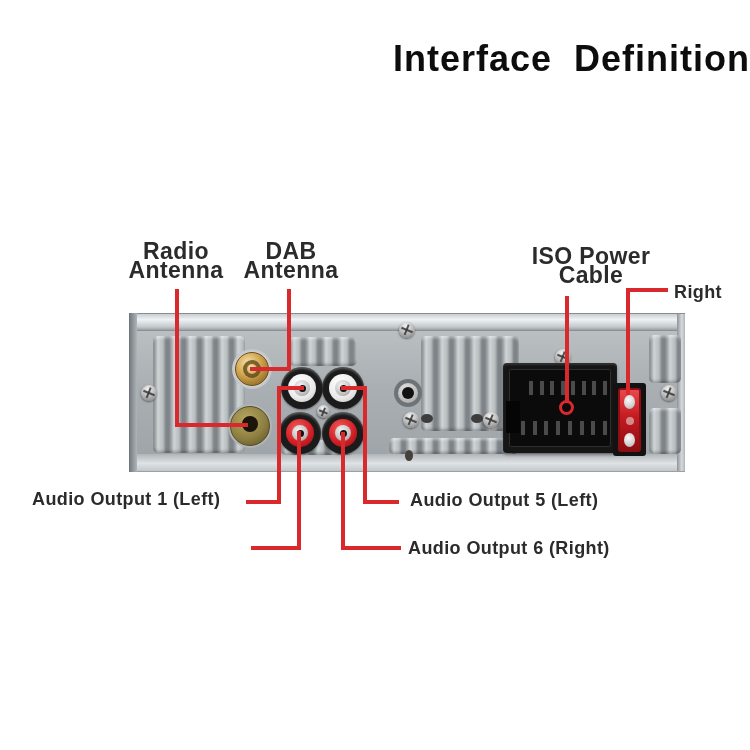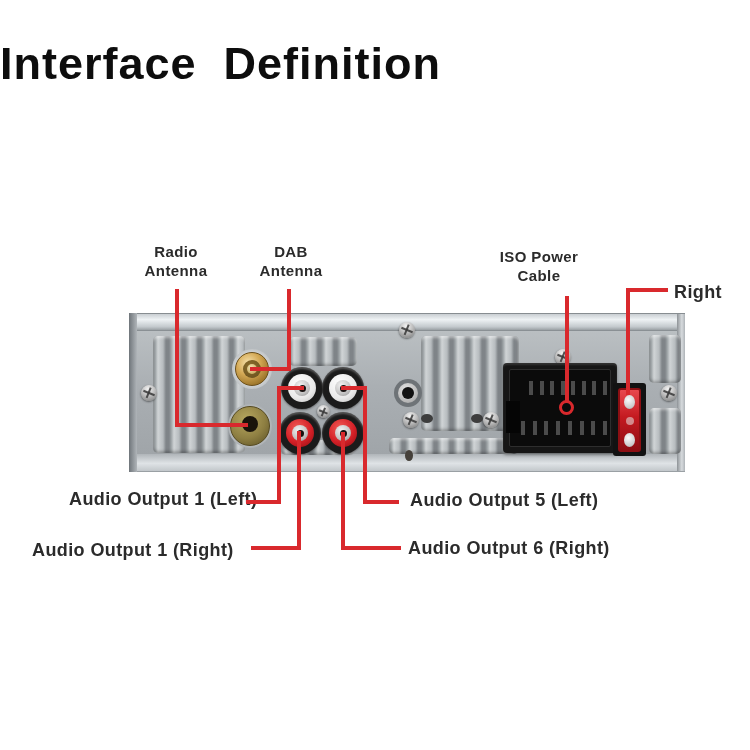--- a/index.html
+++ b/index.html
@@ -8,25 +8,25 @@
     --c-label:#2b2b2b;
     --c-panel:#abb0b4;
     --c-black:#161616;
     --c-fuse:#c41a20;
     --c-gold:#c79a4b;
   }
   *{box-sizing:border-box;margin:0;padding:0;}
   html,body{width:750px;height:750px;background:#ffffff;overflow:hidden;}
   .page{position:relative;width:750px;height:750px;background:#fff;
         font-family:"Liberation Sans",sans-serif;}
-  .title{position:absolute;top:38px;left:0;width:750px;text-align:left;
-         font-size:45px;font-weight:bold;letter-spacing:1px;color:var(--c-title);
+  .title{position:absolute;top:38px;left:0;width:750px;text-align:right;
+         font-size:36px;font-weight:bold;letter-spacing:1px;color:var(--c-title);
          white-space:pre;}
   .callout{position:absolute;font-weight:bold;color:var(--c-label);
-           font-size:15px;line-height:19px;text-align:center;white-space:pre-line;
+           font-size:23px;line-height:19px;text-align:center;white-space:pre-line;
            letter-spacing:.4px;}
   .callout.big{font-size:18px;line-height:20px;white-space:pre;text-align:left;}
   .ann{position:absolute;background:var(--c-annotation);z-index:40;}
   .ann-circle{position:absolute;width:15px;height:15px;border:3px solid var(--c-annotation);
               border-radius:50%;background:transparent;z-index:41;}
   
   .device{position:absolute;left:129px;top:313px;width:556px;height:159px;z-index:10;}
   .lip-top{position:absolute;left:0;top:0;width:556px;height:17px;
            background:linear-gradient(180deg,#c9ced2 0%,#eef2f4 35%,#c3c9cd 80%,#9aa0a4 100%);
            border-top:1px solid #878d91;}
@@ -205,21 +205,20 @@
   <div class="ann" style="left:341px;top:546px;width:60px;height:4px;"></div>
 
   <div class="ann" style="left:341px;top:386px;width:26px;height:4px;"></div>
   <div class="ann" style="left:363px;top:386px;width:4px;height:118px;"></div>
   <div class="ann" style="left:367px;top:500px;width:32px;height:4px;"></div>
 
   <div class="callout" style="left:115px;top:242px;width:122px;">Radio
 Antenna</div>
   <div class="callout" style="left:230px;top:242px;width:122px;">DAB
 Antenna</div>
-  <div class="callout" style="left:476px;top:247px;width:126px;">ISO Power
+  <div class="callout" style="left:528px;top:247px;width:126px;">ISO Power
 Cable</div>
   <div class="callout big" style="left:674px;top:282px;">Right</div>
-  <div class="callout big" style="left:32px;top:489px;margin-left:37px;">Audio Output 1 (Left)</div>
-  <div class="callout big" style="left:32px;top:540px;">Audio Output 1 (Right)</div>
+  <div class="callout big" style="left:32px;top:489px;">Audio Output 1 (Left)</div>
   <div class="callout big" style="left:410px;top:490px;">Audio Output 5 (Left)</div>
   <div class="callout big" style="left:408px;top:538px;">Audio Output 6 (Right)</div>
 
 </div>
 
 </body></html>

